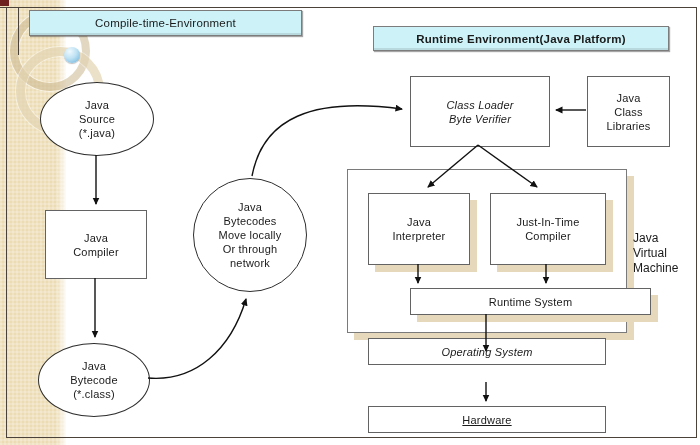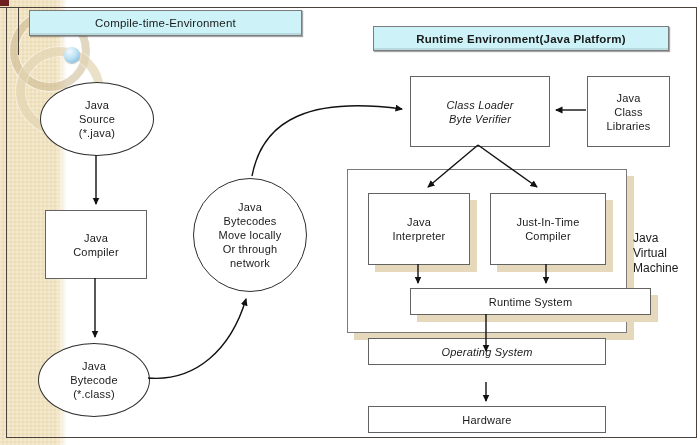--- a/index.html
+++ b/index.html
@@ -63,21 +63,21 @@
   .n-src{left:40px;top:82px;width:112px;height:72px;}
   .n-cmp{left:45px;top:210px;width:100px;height:67px;}
   .n-byt{left:38px;top:343px;width:110px;height:72px;}
   .n-mov{left:193px;top:178px;width:112px;height:112px;}
   .n-cld{left:410px;top:76px;width:138px;height:69px;font-style:italic;}
   .n-lib{left:587px;top:76px;width:81px;height:69px;}
   .n-int{left:368px;top:193px;width:100px;height:70px;}
   .n-jit{left:490px;top:193px;width:114px;height:70px;}
   .n-rts{left:368px;top:288px;width:239px;height:25px;margin-left:42px;}
   .n-os{left:368px;top:338px;width:236px;height:25px;font-style:italic;}
-  .n-hw{left:368px;top:406px;width:236px;height:25px;}
+  .n-hw{left:368px;top:406px;width:236px;height:25px;text-decoration:underline;}
   .arrows{position:absolute;left:0;top:0;width:700px;height:445px;}
 </style>
 </head>
 <body>
 
 <div class="slide">
 
   <div class="stripe"></div>
   <div class="stripe-edge"></div>
   <div class="ring ring1"></div>

